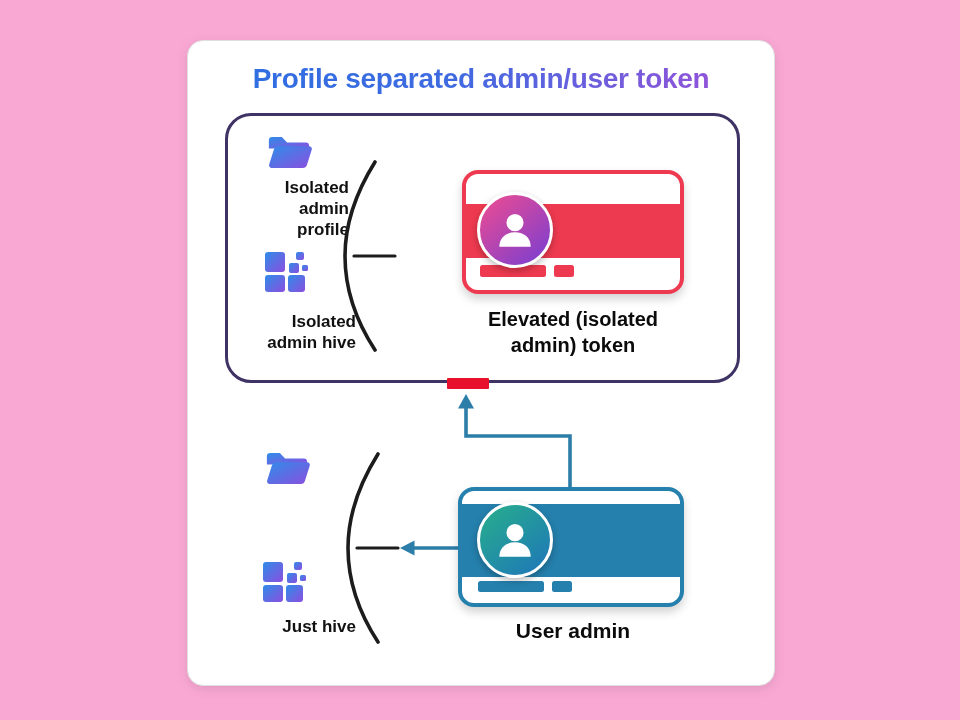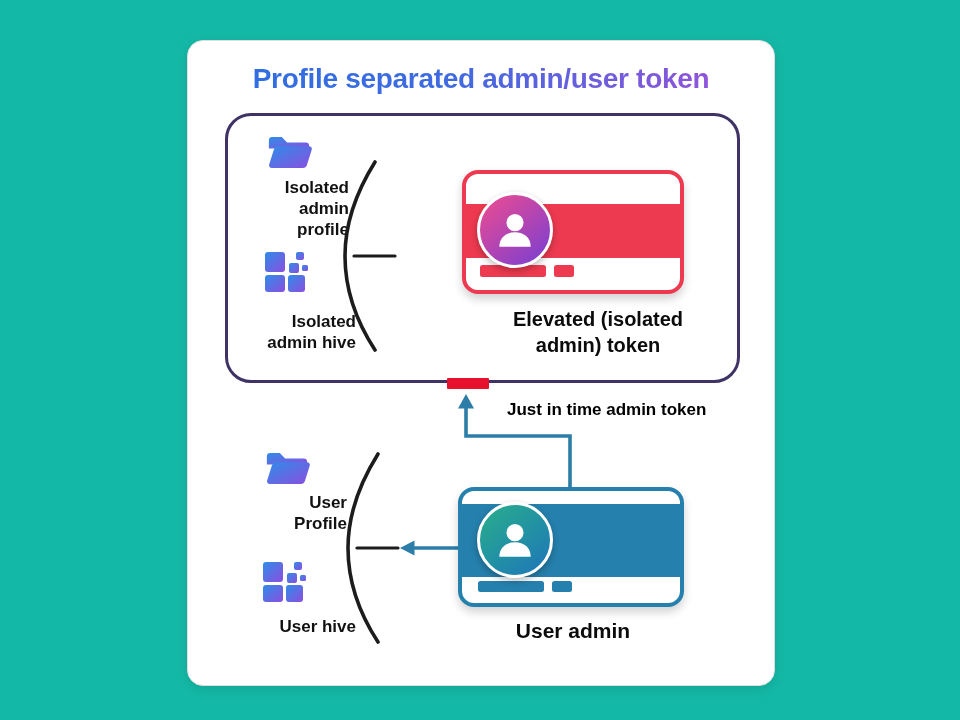--- a/index.html
+++ b/index.html
@@ -1,18 +1,18 @@
 <!DOCTYPE html>
 <html><head>
 <meta charset="utf-8">
 <style>
   * { margin:0; padding:0; box-sizing:border-box; }
   html, body { width:960px; height:720px; }
   body { background:#ffffff; font-family:"Liberation Sans", sans-serif; color:#111; }
-  .canvas { position:relative; width:960px; height:720px; background:#14b8a6; overflow:hidden; }
+  .canvas { position:relative; width:960px; height:720px; background:#f9a8d4; overflow:hidden; }
 
   .frame { position:absolute; left:187px; top:40px; width:588px; height:646px; background:#fff;
            border:1px solid #dedede; border-radius:16px; box-shadow:0 3px 12px rgba(0,0,0,.10); }
 
   .title { position:absolute; left:187px; top:63px; width:588px; text-align:center;
            font-size:28px; font-weight:bold; letter-spacing:-0.3px; color:#3566d6; }
   @supports ((-webkit-background-clip: text) or (background-clip: text)) {
     .title { background:linear-gradient(90deg,#2b6fe2 0%,#3f6ae0 45%,#a44fd8 100%);
              -webkit-background-clip:text; background-clip:text; color:transparent; }
   }
@@ -55,21 +55,21 @@
 
   .avatar { position:absolute; width:76px; height:76px; border-radius:50%; border:3px solid #fff;
             display:flex; align-items:center; justify-content:center;
             box-shadow:0 3px 7px rgba(0,0,0,.28); }
   .admin-card .avatar { left:11px; top:18px; background:linear-gradient(140deg,#ea4b93 5%,#7c3fd0 95%); }
   .user-card  .avatar { left:15px; top:11px; background:linear-gradient(140deg,#27ac8d 5%,#1e78b8 95%); }
   .person { width:46px; height:46px; }
 
   .token-label { position:absolute; text-align:center; font-weight:bold; color:#0b0b0b;
                  line-height:1.3; white-space:pre-line; }
-  .admin-token-label { left:458px; top:306px; width:280px; font-size:20px; }
+  .admin-token-label { left:433px; top:306px; width:280px; font-size:20px; }
   .user-token-label  { left:433px; top:617px; width:280px; font-size:21px; }
 
   .connector { position:absolute; left:447px; top:378px; width:42px; height:11px;
                background:#e8112d; border-radius:1px; z-index:6; }
 
   .elbow-arrow { position:absolute; left:440px; top:391px; width:150px; height:102px; }
   .left-arrow  { position:absolute; left:396px; top:535px; width:66px; height:26px; }
 
   .annot { position:absolute; font-weight:bold; font-size:17px; color:#000; white-space:nowrap; }
   .jit-label    { left:507px; top:400px; }
@@ -132,38 +132,35 @@
   </div>
   <div class="token-label admin-token-label">Elevated (isolated
 admin) token</div>
 
   <div class="connector"></div>
 
   <svg class="elbow-arrow" viewBox="0 0 150 102">
     <path d="M130 101 V45 H26 V16" fill="none" stroke="#2c7ea8" stroke-width="3.6"></path>
     <polygon points="26,3 18,17.5 34,17.5" fill="#2c7ea8"></polygon>
   </svg>
-  <div class="annot jit-label">Just in time admin token</div>
 
   <svg class="icon user-folder" viewBox="0 0 48 40">
     <path d="M3 9 a3.5 3.5 0 0 1 3.5 -3.5 h10 l5.5 5.5 h19.5 a3.5 3.5 0 0 1 3.5 3.5 v3 H3 z" fill="url(#gradIcon)"></path>
     <path d="M12 15 h33 a2.8 2.8 0 0 1 2.7 3.6 l-5 16 a4.5 4.5 0 0 1 -4.3 3.1 H6 a2.8 2.8 0 0 1 -2.7 -3.6 l5 -16 A4.5 4.5 0 0 1 12 15 z" fill="url(#gradIcon)"></path>
   </svg>
-  <div class="side-label user-profile-label">User
-Profile</div>
 
   <svg class="icon user-hive" viewBox="0 0 48 48">
     <rect x="3" y="4" width="20" height="20" rx="3" fill="url(#gradIcon)"></rect>
     <rect x="3" y="27" width="20" height="17" rx="3" fill="url(#gradIcon)"></rect>
     <rect x="26" y="27" width="17" height="17" rx="3" fill="url(#gradIcon)"></rect>
     <rect x="27" y="15" width="10" height="10" rx="2" fill="url(#gradIcon)"></rect>
     <rect x="34" y="4" width="8" height="8" rx="2" fill="url(#gradIcon)"></rect>
     <rect x="40" y="17" width="6" height="6" rx="1.5" fill="url(#gradIcon)"></rect>
   </svg>
-  <div class="side-label user-hive-label">User hive</div>
+  <div class="side-label user-hive-label">Just hive</div>
 
   <svg class="brace user-brace" viewBox="0 0 60 196">
     <path d="M37 4 Q7 52 7 98 Q7 146 37 192" fill="none" stroke="#1c1c1c" stroke-width="3.6" stroke-linecap="round"></path>
     <path d="M16 98 H57" fill="none" stroke="#1c1c1c" stroke-width="3.2" stroke-linecap="round"></path>
   </svg>
 
   <svg class="left-arrow" viewBox="0 0 66 26">
     <path d="M62 13 H17" fill="none" stroke="#2c7ea8" stroke-width="3.6"></path>
     <polygon points="4,13 18.5,5.5 18.5,20.5" fill="#2c7ea8"></polygon>
   </svg>

